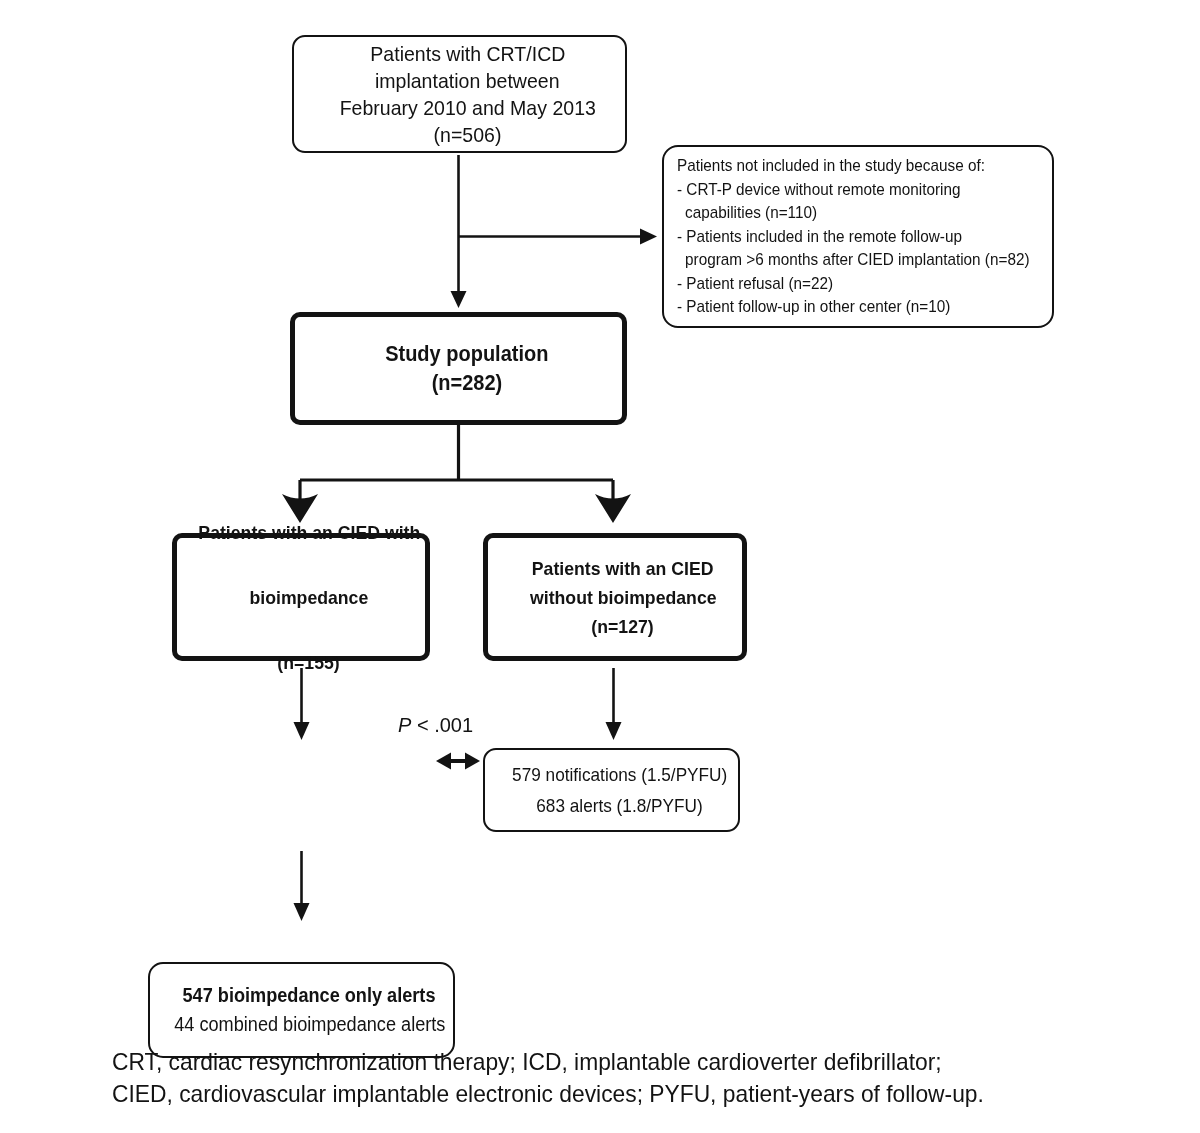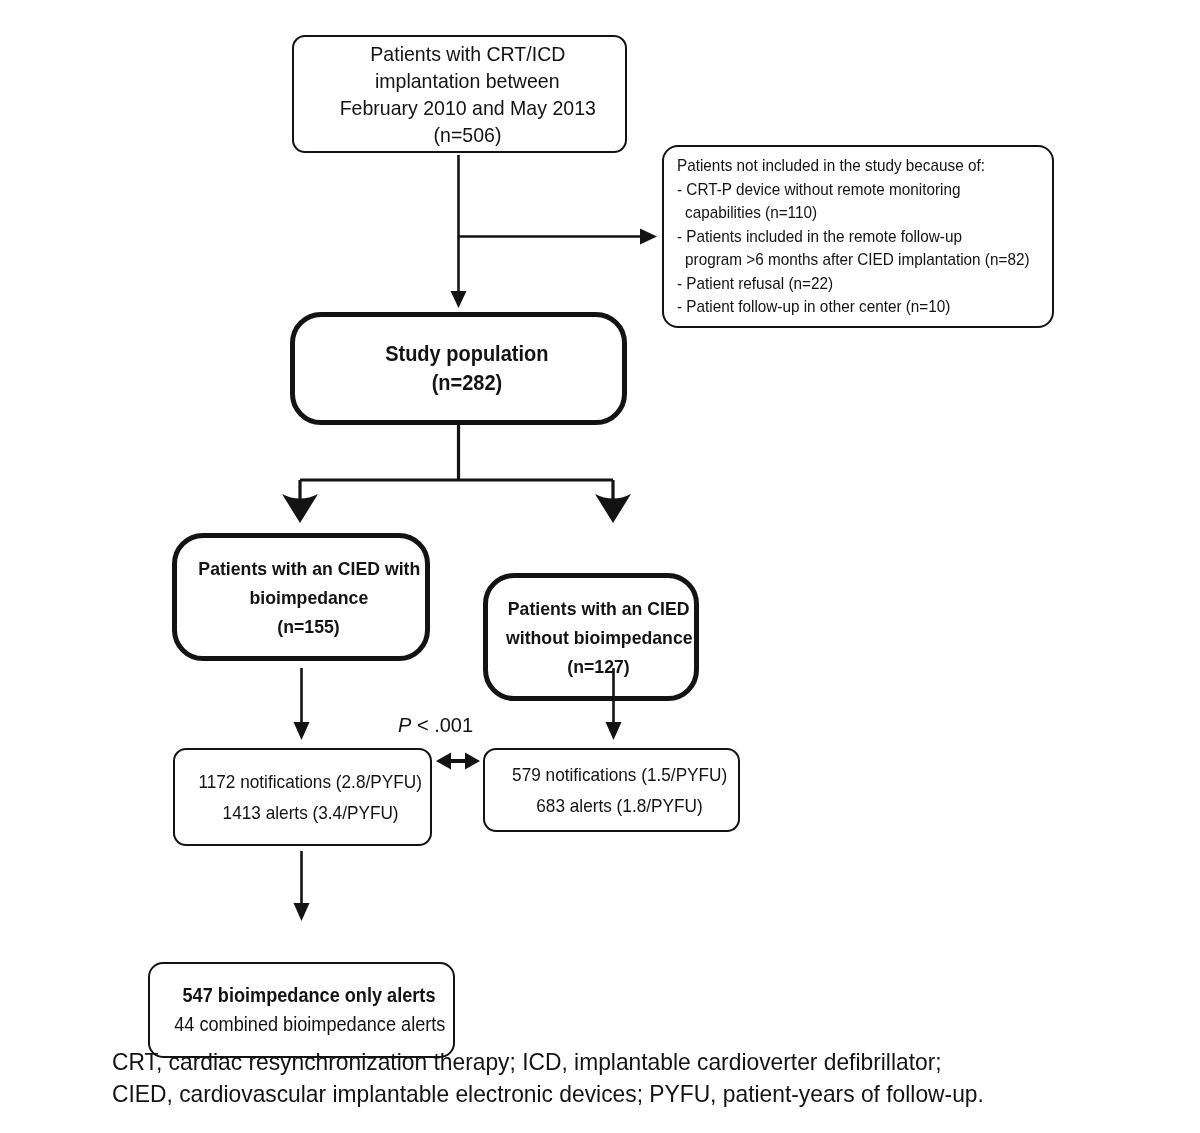--- a/index.html
+++ b/index.html
@@ -26,37 +26,37 @@
     flex-direction: column;
     justify-content: center;
     align-items: center;
     text-align: left;
     color: #131313;
     z-index: 1;
     padding-left: 16px;
   }
   .box.thick {
     border-width: 5px;
-    border-radius: 31px;
+    border-radius: 10px;
     font-weight: bold;
   }
   .tx {
     transform: scaleX(0.93);
     transform-origin: center center;
     white-space: nowrap;
   }
   .box-top       { left: 292px; top: 35px;  width: 335px; height: 118px; font-size: 21px; line-height: 27px; }
   .box-exclusion { left: 662px; top: 145px; width: 392px; height: 183px;
                    justify-content: center; align-items: flex-start; text-align: left;
                    font-size: 17px; line-height: 23.5px; padding: 8px 6px 8px 13px; border-radius: 16px; }
   .box-exclusion .tx { transform: scaleX(0.9); transform-origin: left center; }
   .box-exclusion .hang { padding-left: 9px; }
   .box-study     { left: 290px; top: 312px; width: 337px; height: 113px; font-size: 21.5px; line-height: 29px; }
-  .box-cied-with    { left: 172px; top: 533px; width: 258px; height: 128px; font-size: 19px; line-height: 29px; }
-  .box-cied-without { left: 483px; top: 533px; width: 216px; height: 128px; font-size: 19px; line-height: 29px; margin-top: 40px; }
+  .box-cied-with    { left: 172px; top: 533px; width: 258px; height: 128px; font-size: 19px; line-height: 29px; gap: 36px; }
+  .box-cied-without { left: 483px; top: 533px; width: 264px; height: 128px; font-size: 19px; line-height: 29px; }
   .box-notif-with    { left: 173px; top: 748px; width: 259px; height: 98px; font-size: 18.5px; line-height: 31px; }
   .box-notif-without { left: 483px; top: 748px; width: 257px; height: 84px; font-size: 18.5px; line-height: 31px; }
   .box-bio-alerts { left: 148px; top: 930px; width: 307px; height: 96px; font-size: 19.5px; line-height: 29px; border-radius: 15px; margin-top: 32px; }
   .bold-line { font-weight: bold; }
   .p-label {
     position: absolute;
     left: 398px; top: 714px; width: 120px;
     font-size: 20px;
     color: #131313;
     z-index: 2;
@@ -114,24 +114,20 @@
     <div class="tx">bioimpedance</div>
     <div class="tx">(n=155)</div>
   </div>
 
   <div class="box thick box-cied-without">
     <div class="tx">Patients with an CIED</div>
     <div class="tx">without bioimpedance</div>
     <div class="tx">(n=127)</div>
   </div>
 
-  <div class="box box-notif-with">
-    <div class="tx">1172 notifications (2.8/PYFU)</div>
-    <div class="tx">1413 alerts (3.4/PYFU)</div>
-  </div>
 
   <div class="box box-notif-without">
     <div class="tx">579 notifications (1.5/PYFU)</div>
     <div class="tx">683 alerts (1.8/PYFU)</div>
   </div>
 
   <div class="box box-bio-alerts">
     <div class="tx bold-line">547 bioimpedance only alerts</div>
     <div class="tx">44 combined bioimpedance alerts</div>
   </div>

